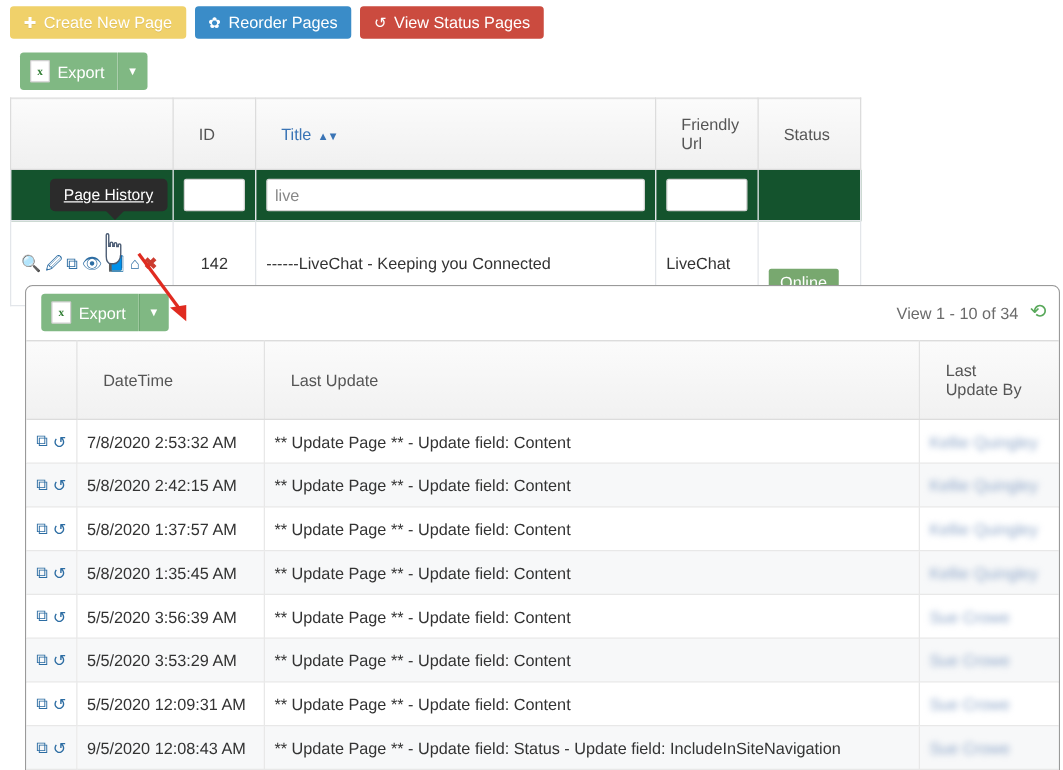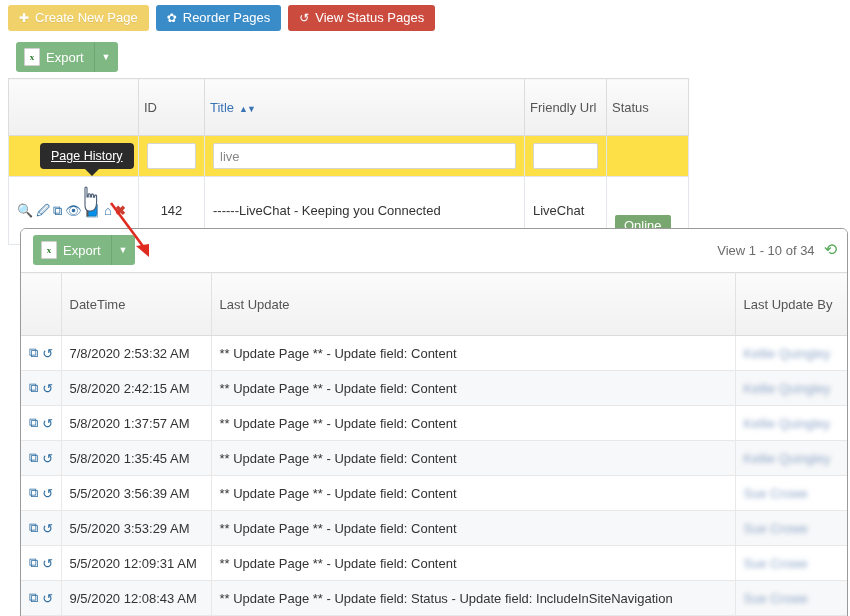--- a/index.html
+++ b/index.html
@@ -39,28 +39,28 @@
     width:14px;height:16px;background:#fff;border:1px solid #cfcfcf;border-radius:1px;
     display:inline-flex;align-items:center;justify-content:center;
     font-size:9px;font-weight:bold;color:#2f7d32;font-family:"Liberation Serif",serif;
   }
 
   table.grid{border-collapse:collapse;width:100%;table-layout:fixed;background:#fff;}
   table.grid th{
     background:linear-gradient(180deg,#fbfbfb 0%,#f0f0f0 100%);
     border:1px solid #dcdcdc;
     font-weight:normal;color:#555;font-size:13px;
-    padding:9px 5px;text-align:left;vertical-align:middle;height:38px;margin-left:40px;
+    padding:9px 20px;text-align:left;vertical-align:middle;height:38px;margin-left:40px;
   }
   table.grid th.sortable{color:#3a74b5;}
   table.grid td{
     border:1px solid #e3e6ea;
     padding:7px 8px;font-size:13px;color:#333;vertical-align:middle;
   }
-  tr.filter-row td{background:#fde047;height:30px;padding:5px 8px;}
+  tr.filter-row td{background:#14532d;height:30px;padding:5px 8px;}
   tr.filter-row input{
     width:100%;box-sizing:border-box;height:26px;
     border:1px solid #d4d4d4;border-radius:2px;padding:3px 6px;
     font-family:"Liberation Sans",sans-serif;font-size:13px;color:#888;background:#fff;
   }
   .sort-carets{display:inline-block;margin-left:5px;font-size:9px;letter-spacing:-1px;color:#3a74b5;}
 
   
   .row-icons{display:flex;align-items:center;gap:3px;color:#2d6da3;font-size:13px;}
   .row-icons .ico{cursor:pointer;line-height:1;display:inline-block;}
@@ -97,21 +97,21 @@
     box-sizing:border-box;overflow:hidden;
   }
   .hist-head{display:flex;align-items:center;justify-content:space-between;padding:6px 10px 7px 8px;background:#fff;}
   .hist-count{display:flex;align-items:flex-end;gap:9px;color:#6b6b6b;font-size:13px;}
   .refresh-icon{color:#58a85a;font-size:16px;line-height:16px;cursor:pointer;display:inline-block;transform:scaleX(-1);}
 
   table.hist{border-collapse:collapse;width:100%;table-layout:fixed;}
   table.hist th{
     background:linear-gradient(180deg,#fbfbfb 0%,#f1f1f1 100%);
     border-top:1px solid #dcdcdc;border-bottom:1px solid #dcdcdc;border-right:1px solid #e2e2e2;
-    font-weight:normal;color:#555;font-size:13px;text-align:left;padding:11px 8px;height:40px;vertical-align:middle;
+    font-weight:normal;color:#555;font-size:13px;text-align:left;padding:11px 21px;height:40px;vertical-align:middle;
   }
   table.hist td{
     border-bottom:1px solid #e8e8e8;border-right:1px solid #e8e8e8;
     padding:8px;font-size:13px;color:#333;height:18px;vertical-align:middle;white-space:nowrap;overflow:hidden;
   }
   table.hist tr.odd td{background:#ffffff;}
   table.hist tr.even td{background:#f7f8f9;}
   .hist-icons{display:flex;align-items:center;gap:4px;color:#2d6da3;font-size:13px;}
   .redacted{
     color:#8fa7c9;filter:blur(2.6px);user-select:none;font-size:13px;

